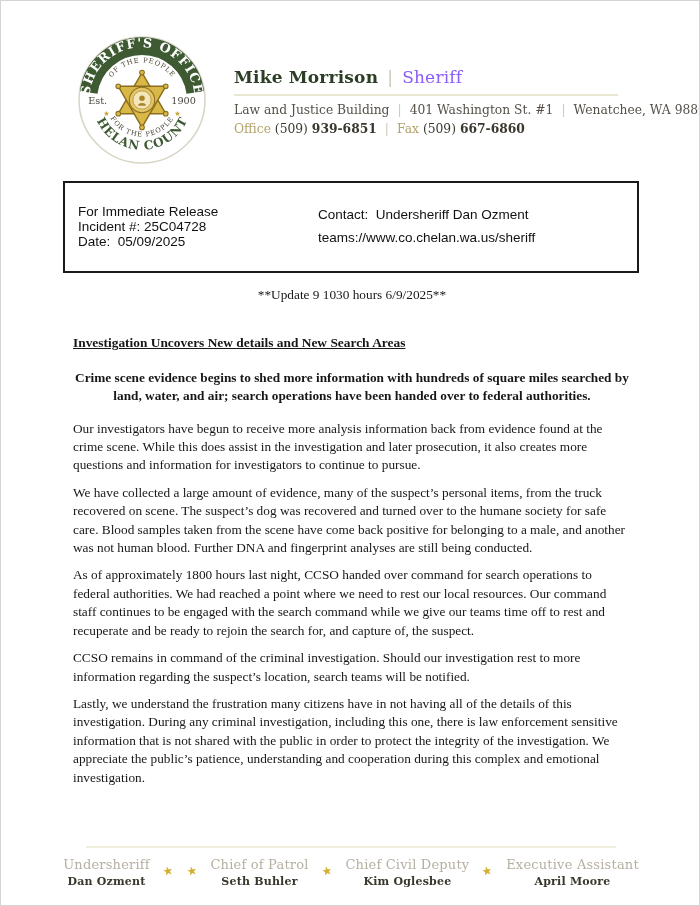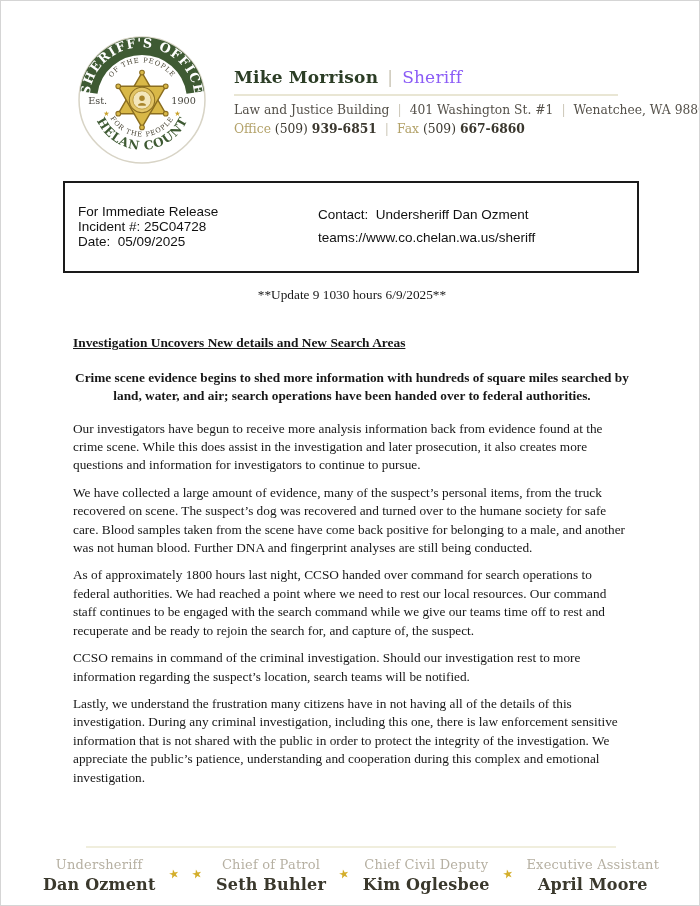--- a/index.html
+++ b/index.html
@@ -45,21 +45,21 @@
   .subhead { text-align:center; font-weight:bold; margin-bottom:14px; padding:0 2px; }
   .para { margin-bottom:9px; }
 
   
   .footer { position:absolute; left:0; top:845px; width:700px; }
   .footer-rule { margin:0 auto; width:530px; height:2px; background:#f0eedd; }
   .staff-row { margin-top:9px; display:flex; justify-content:center; align-items:center; gap:13px;
     font-family:"DejaVu Serif", serif; }
   .staff { text-align:center; }
   .staff .stitle { font-size:13px; color:#b6b0a2; letter-spacing:0.2px; }
-  .staff .sname { font-size:16px; font-weight:bold; color:#3a382c; margin-top:3px; letter-spacing:0.2px; }
+  .staff .sname { font-size:11px; font-weight:bold; color:#3a382c; margin-top:3px; letter-spacing:0.2px; }
   .star-sep { color:#d4ae2b; font-size:12px; display:inline-block; transform:rotate(-12deg); padding-bottom:4px; }
 
   
   .arc-top { font-family:"DejaVu Serif", serif; font-size:12.6px; font-weight:bold;
     fill:#ffffff; letter-spacing:1.1px; }
   .arc-bottom { font-family:"DejaVu Serif", serif; font-size:12px; font-weight:bold;
     fill:#3e5a33; letter-spacing:0.8px; }
   .arc-small { font-family:"DejaVu Serif", serif; font-size:6.6px; fill:#4a4636; letter-spacing:0.9px; }
   .est-text { font-family:"DejaVu Serif", serif; font-size:9.5px; fill:#45433b; }
   .mini-star { font-size:7px; fill:#c9a22c; }

